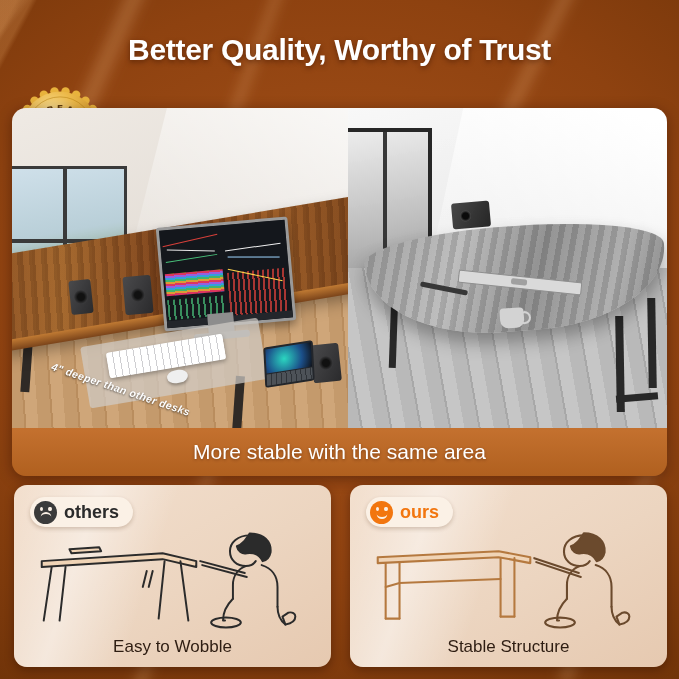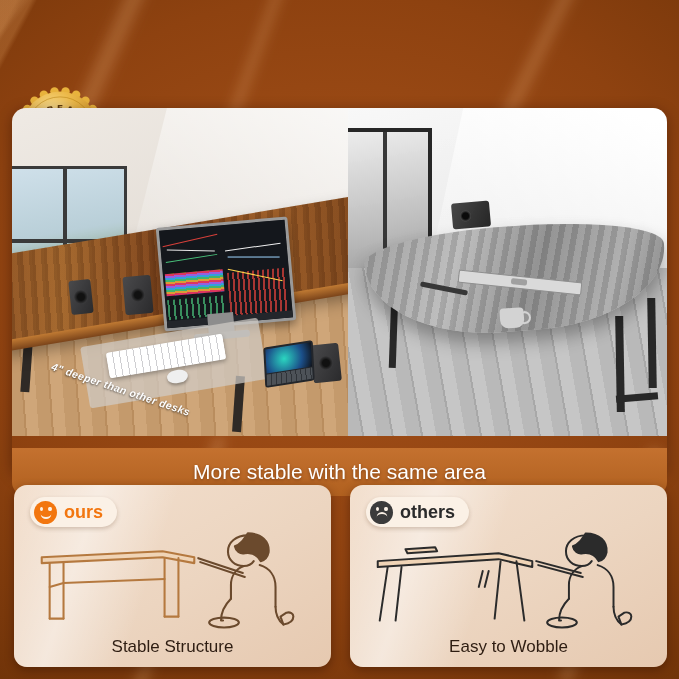--- a/index.html
+++ b/index.html
@@ -111,21 +111,21 @@
     display:flex;align-items:center;justify-content:center;
     font-size:74px;font-weight:bold;font-style:italic;letter-spacing:-4px;line-height:1;
     background:linear-gradient(180deg,#fbd88a 0%,#e8a22e 45%,#b96c0c 100%);
     -webkit-background-clip:text;background-clip:text;color:transparent;
     -webkit-text-stroke:5px #fff;paint-order:stroke fill;
     filter:drop-shadow(0 3px 5px rgba(0,0,0,.45));}
 
   
   .band{position:absolute;left:12px;top:428px;width:655px;height:48px;
     background:linear-gradient(180deg,#c4712f,#b0601f);
-    border-radius:0 0 14px 14px;display:flex;align-items:center;justify-content:center;margin-top:20px;}
+    border-radius:0 0 14px 14px;display:flex;align-items:center;justify-content:center;}
   .band span{color:#fff;font-size:21px;text-shadow:0 1px 3px rgba(60,20,0,.45);}
 
   
   .cards{position:absolute;left:14px;top:485px;width:653px;height:182px;display:flex;gap:19px;}
   .card{position:relative;flex:1;background:linear-gradient(150deg,#f3e0cf 0%,#ecd5c0 55%,#e6c9b0 100%);
     border-radius:13px;overflow:hidden;box-shadow:0 3px 10px rgba(40,12,0,.4);}
   .card .glare{position:absolute;left:-20px;top:-30px;width:150px;height:260px;transform:rotate(18deg);
     background:linear-gradient(90deg,rgba(255,255,255,0),rgba(255,255,255,.45),rgba(255,255,255,0));}
   .pill{position:absolute;left:16px;top:12px;height:30px;padding:0 14px 0 4px;
     background:#fbf1e6;border-radius:16px;display:flex;align-items:center;gap:7px;
@@ -149,20 +149,21 @@
 <body>
 
 <div class="stage">
 
   <div class="streak" style="left:80px;top:-60px;width:26px;height:300px;transform:rotate(24deg);"></div>
   <div class="streak" style="left:250px;top:-80px;width:14px;height:260px;transform:rotate(20deg);"></div>
   <div class="streak" style="left:520px;top:-70px;width:20px;height:280px;transform:rotate(26deg);"></div>
   <div class="streak" style="left:170px;top:430px;width:18px;height:270px;transform:rotate(18deg);"></div>
   <div class="streak" style="left:600px;top:440px;width:22px;height:250px;transform:rotate(22deg);"></div>
 
+  <div class="headline">Better Quality, Worthy of Trust</div>
 
   <div class="seal">
     <svg viewBox="0 0 100 100" width="96" height="96" aria-hidden="true">
       <defs>
         <radialGradient id="gold" cx="38%" cy="32%" r="78%">
           <stop offset="0%" stop-color="#fce9a8"></stop>
           <stop offset="45%" stop-color="#ecb949"></stop>
           <stop offset="100%" stop-color="#c9881b"></stop>
         </radialGradient>
         <path id="arcTop" d="M20,54 A31,31 0 0 1 80,54" fill="none"></path>
@@ -297,55 +298,20 @@
 
   <div class="band">
     <span>More stable with the same area</span>
   </div>
 
   <div class="cards">
 
     <div class="card">
       <div class="glare"></div>
       <div class="pill">
-        <div class="face happy">
-          <span class="eye l"></span>
-            <span class="eye r"></span>
-            <span class="mouth up"></span>
-        </div>
-        <span class="pill-label ours">ours</span>
-      </div>
-
-      <svg class="art" viewBox="0 0 320 108" preserveAspectRatio="xMidYMid meet" aria-hidden="true">
-        <g fill="none" stroke="#b5793f" stroke-width="2.1" stroke-linejoin="round" stroke-linecap="round">
-          <path d="M28,36 L150,30 L182,36 L182,42 L150,36 L28,42 Z" fill="#f0d4b6"></path>
-          <path d="M36,42 L36,98 M50,42 L50,98 M152,37 L152,96 M166,37 L166,96"></path>
-          <path d="M36,98 L50,98 M152,96 L166,96"></path>
-          <path d="M50,62 L152,58 M36,66 L50,62"></path>
-        </g>
-        <g fill="none" stroke="#6b4a2d" stroke-width="2.1" stroke-linejoin="round" stroke-linecap="round">
-          <path d="M236,14 c-12,0 -20,7 -20,16 c0,9 7,15 16,15 c4,0 8,-2 10,-5"></path>
-          <path d="M236,12 c14,0 22,8 21,19 c-1,5 -4,8 -8,9 c-3,-6 -9,-9 -16,-8 c-5,1 -9,-2 -10,-7 c6,-2 9,-7 13,-13 z" fill="#6b4a2d"></path>
-          <path d="M232,45 c-8,3 -13,10 -13,19 l0,14"></path>
-          <path d="M248,44 c10,3 16,11 16,22 l0,20"></path>
-          <path d="M231,52 L186,37"></path>
-          <path d="M233,56 L188,41"></path>
-          <path d="M219,78 c-6,6 -10,14 -10,22 l2,0"></path>
-          <path d="M264,86 c0,8 3,14 8,18"></path>
-          <ellipse cx="212" cy="102" rx="15" ry="5"></ellipse>
-          <path d="M272,104 c6,-1 10,-4 10,-8 c0,-3 -3,-5 -7,-4 l-6,4 z"></path>
-        </g>
-      </svg>
-
-      <div class="cap">Stable Structure</div>
-    </div>
-
-    <div class="card">
-      <div class="glare"></div>
-      <div class="pill">
         <div class="face sad">
           <span class="eye l"></span>
             <span class="eye r"></span>
             <span class="mouth down"></span>
         </div>
         <span class="pill-label others">others</span>
       </div>
 
       <svg class="art" viewBox="0 0 320 108" preserveAspectRatio="xMidYMid meet" aria-hidden="true">
         <g fill="none" stroke="#2b2b2b" stroke-width="2" stroke-linejoin="round" stroke-linecap="round">
@@ -365,14 +331,49 @@
           <path d="M221,78 c-6,6 -10,14 -10,22 l2,0"></path>
           <path d="M266,86 c0,8 3,14 8,18"></path>
           <ellipse cx="214" cy="102" rx="15" ry="5"></ellipse>
           <path d="M274,104 c6,-1 10,-4 10,-8 c0,-3 -3,-5 -7,-4 l-6,4 z"></path>
         </g>
       </svg>
 
       <div class="cap">Easy to Wobble</div>
     </div>
 
+    <div class="card">
+      <div class="glare"></div>
+      <div class="pill">
+        <div class="face happy">
+          <span class="eye l"></span>
+            <span class="eye r"></span>
+            <span class="mouth up"></span>
+        </div>
+        <span class="pill-label ours">ours</span>
+      </div>
+
+      <svg class="art" viewBox="0 0 320 108" preserveAspectRatio="xMidYMid meet" aria-hidden="true">
+        <g fill="none" stroke="#b5793f" stroke-width="2.1" stroke-linejoin="round" stroke-linecap="round">
+          <path d="M28,36 L150,30 L182,36 L182,42 L150,36 L28,42 Z" fill="#f0d4b6"></path>
+          <path d="M36,42 L36,98 M50,42 L50,98 M152,37 L152,96 M166,37 L166,96"></path>
+          <path d="M36,98 L50,98 M152,96 L166,96"></path>
+          <path d="M50,62 L152,58 M36,66 L50,62"></path>
+        </g>
+        <g fill="none" stroke="#6b4a2d" stroke-width="2.1" stroke-linejoin="round" stroke-linecap="round">
+          <path d="M236,14 c-12,0 -20,7 -20,16 c0,9 7,15 16,15 c4,0 8,-2 10,-5"></path>
+          <path d="M236,12 c14,0 22,8 21,19 c-1,5 -4,8 -8,9 c-3,-6 -9,-9 -16,-8 c-5,1 -9,-2 -10,-7 c6,-2 9,-7 13,-13 z" fill="#6b4a2d"></path>
+          <path d="M232,45 c-8,3 -13,10 -13,19 l0,14"></path>
+          <path d="M248,44 c10,3 16,11 16,22 l0,20"></path>
+          <path d="M231,52 L186,37"></path>
+          <path d="M233,56 L188,41"></path>
+          <path d="M219,78 c-6,6 -10,14 -10,22 l2,0"></path>
+          <path d="M264,86 c0,8 3,14 8,18"></path>
+          <ellipse cx="212" cy="102" rx="15" ry="5"></ellipse>
+          <path d="M272,104 c6,-1 10,-4 10,-8 c0,-3 -3,-5 -7,-4 l-6,4 z"></path>
+        </g>
+      </svg>
+
+      <div class="cap">Stable Structure</div>
+    </div>
+
   </div>
 </div>
 
 </body></html>

